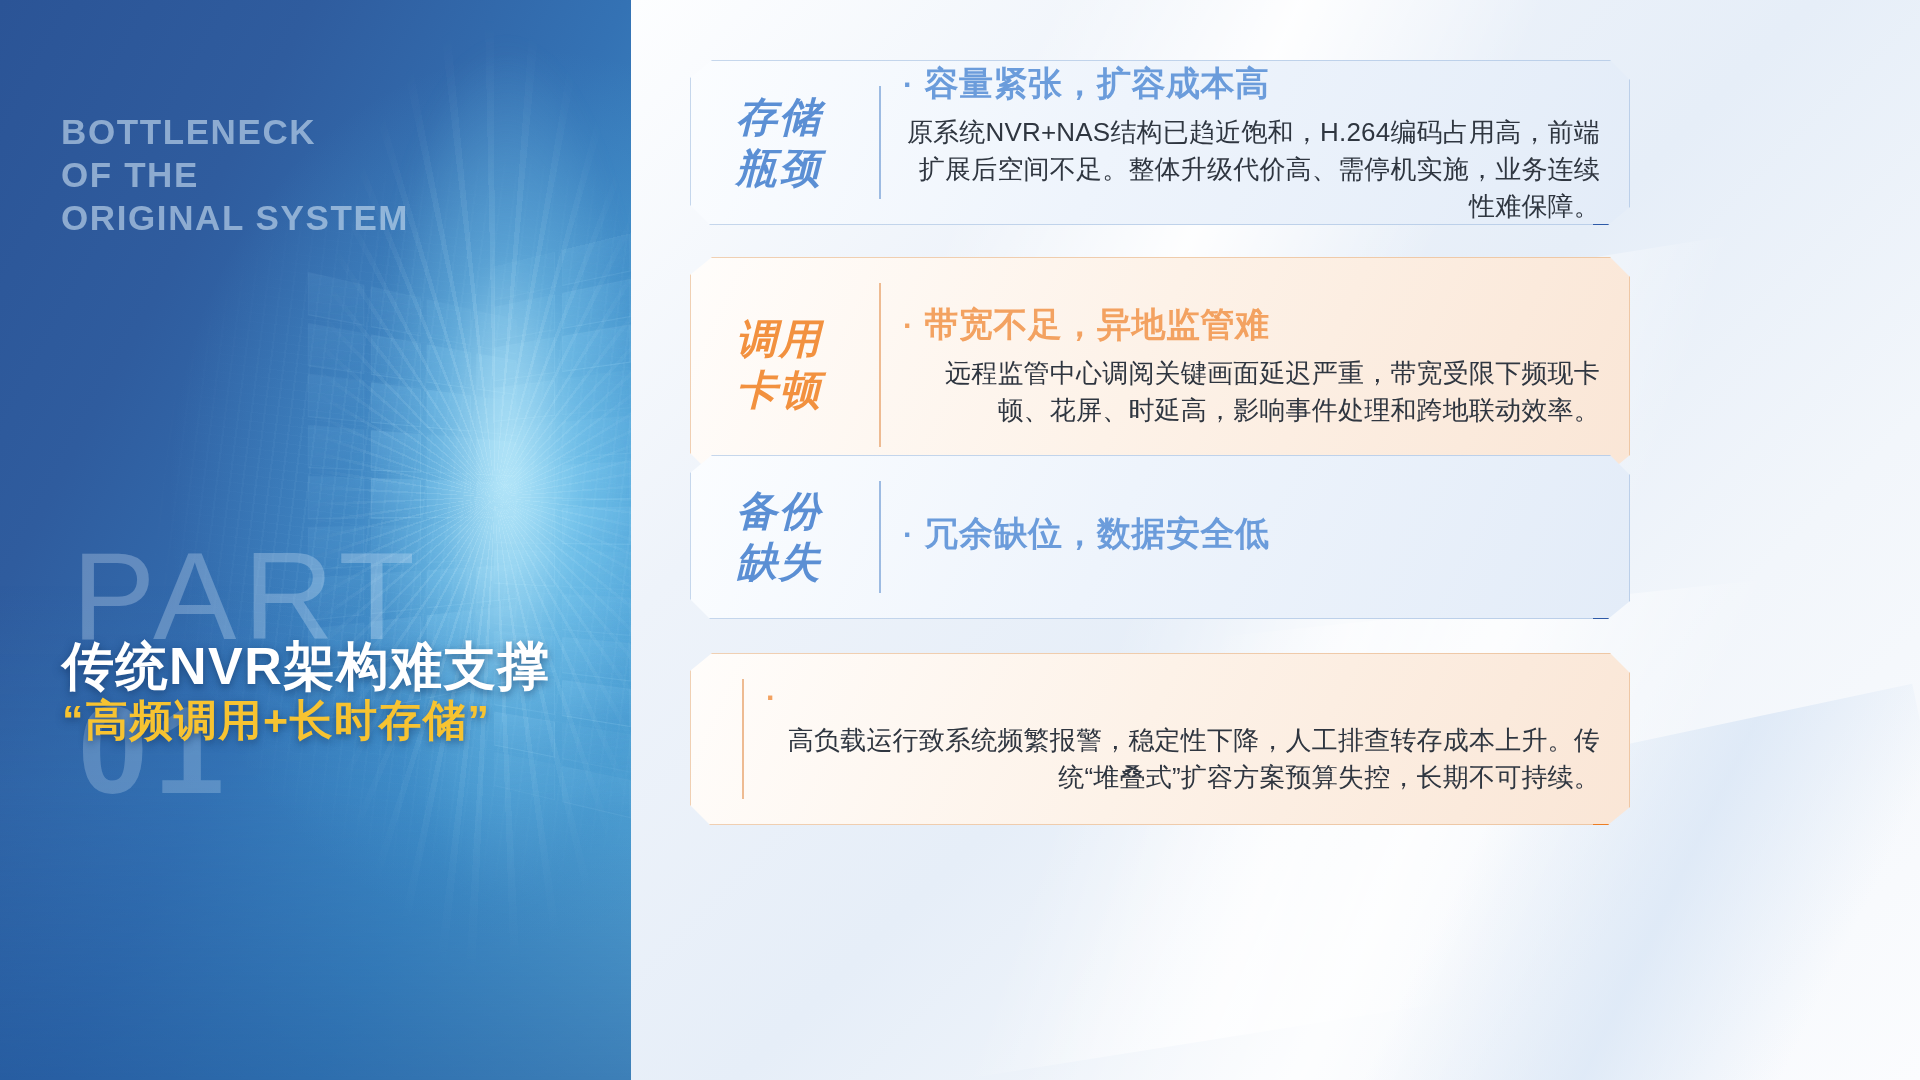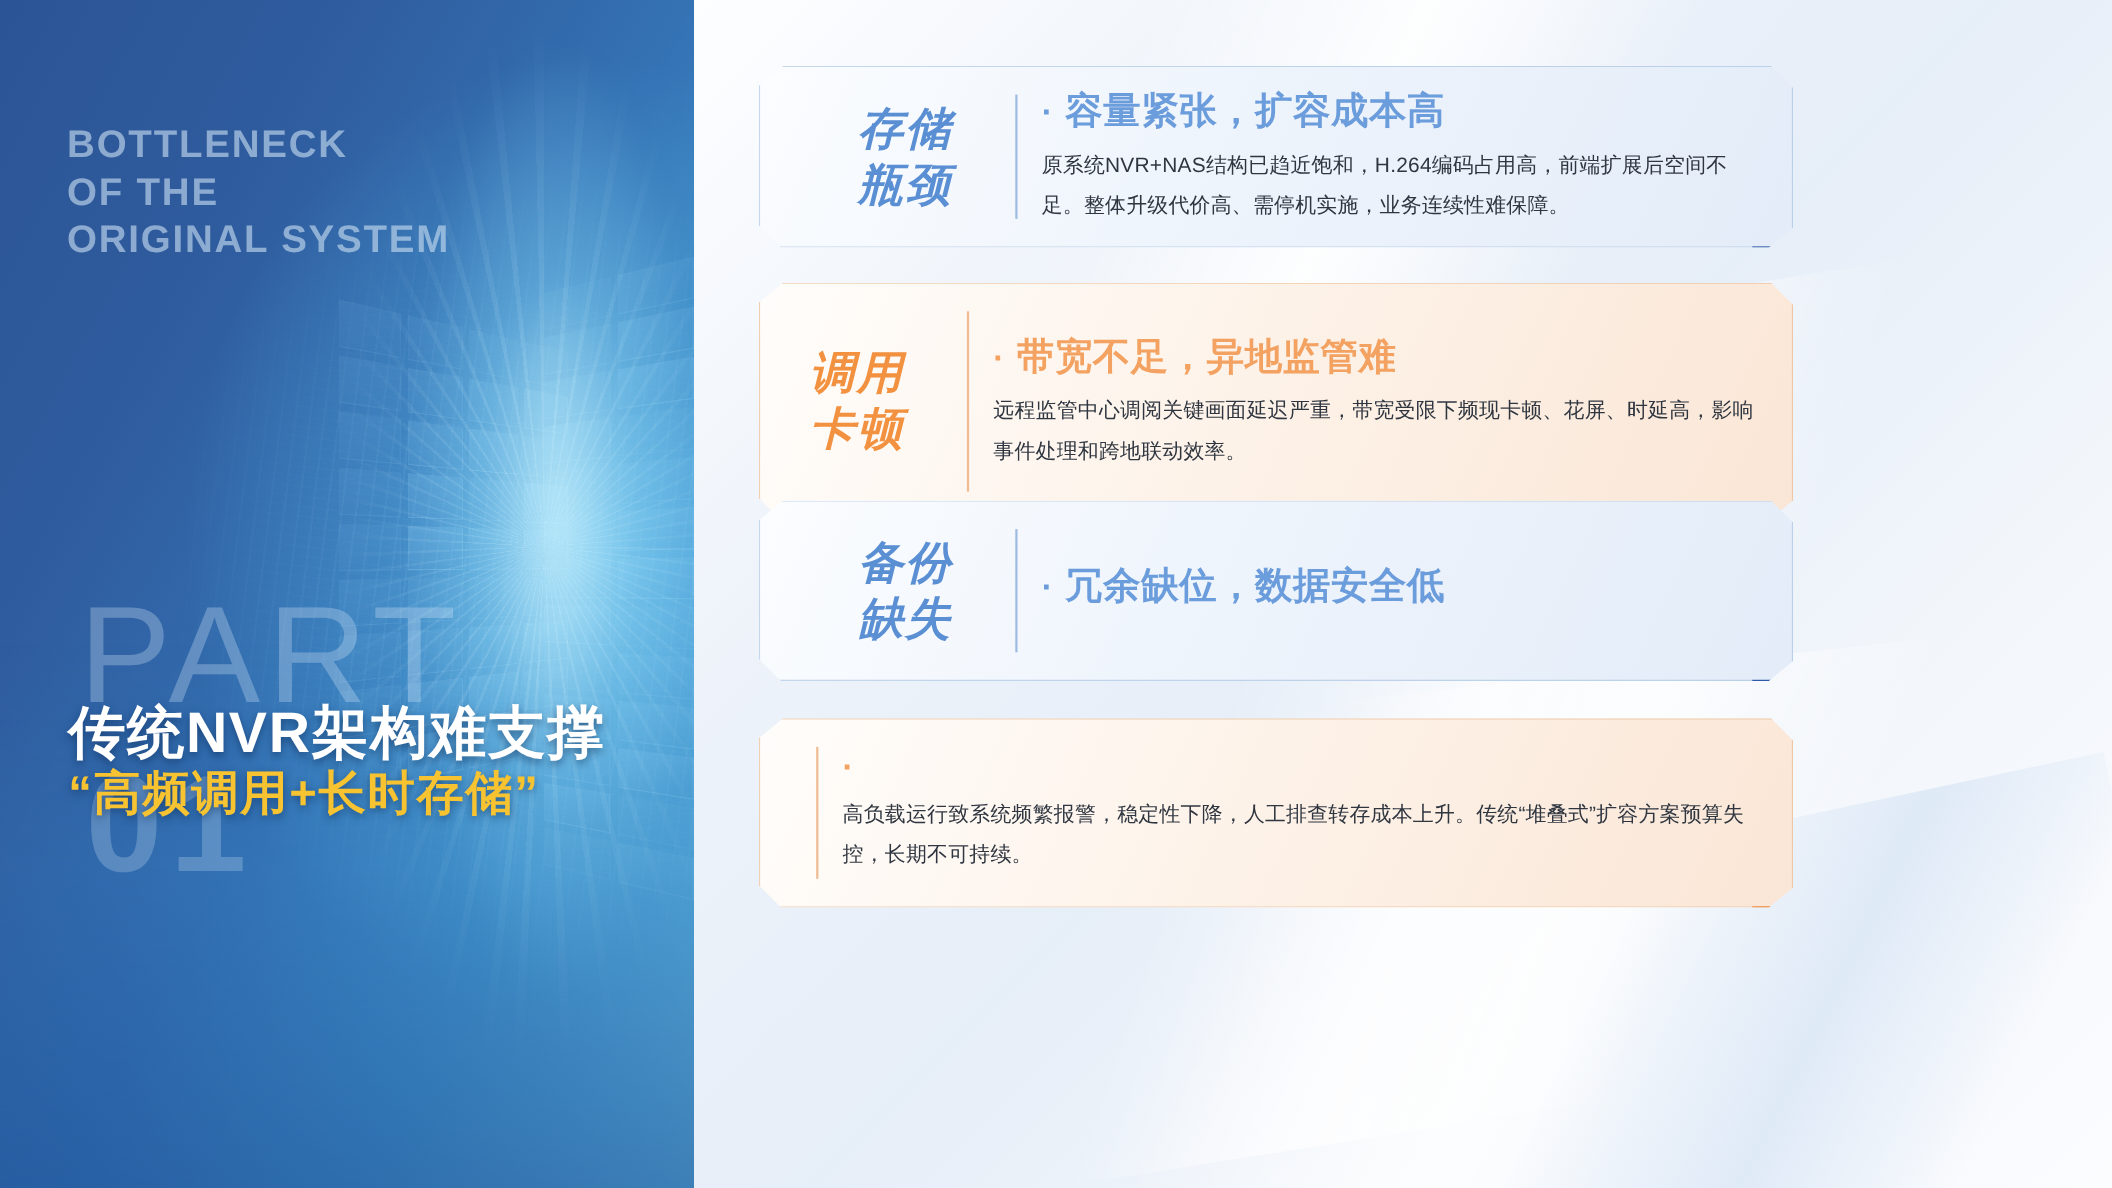--- a/index.html
+++ b/index.html
@@ -145,38 +145,39 @@
   .card-body{
     position:absolute; inset:0;
     display:flex; align-items:center;
     padding:0 30px 0 46px;
   }
   .tag{
     flex:0 0 auto; width:137px;
     font-style:italic; font-weight:800; font-size:41px; line-height:51px;
     letter-spacing:2px; text-align:left;
   }
-  .card.blue   .tag{ color:#5b8fd4;margin-left:44px; }
+  .card.blue   .tag{ color:#5b8fd4; }
   .card.orange .tag{ color:#f2913f; }
 
   .divider{ flex:0 0 auto; width:2px; align-self:stretch; margin:26px 22px 26px 6px; }
   .card.blue   .divider{ background:#9dbbe2; }
   .card.orange .divider{ background:#eebb92; }
 
   .content{ flex:1 1 auto; min-width:0; }
   .c-title{
     font-size:34px; font-weight:800; letter-spacing:.5px; line-height:44px;
     display:flex; align-items:baseline; gap:11px; margin-bottom:9px;
   }
   .c-title .dot{ font-size:30px; line-height:1; }
   .card.blue   .c-title{ color:#6b9cdb; }
   .card.orange .c-title{ color:#f3a261; }
   .c-desc{
-    font-size:19px; line-height:37px; letter-spacing:.2px;
+    font-size:26px; line-height:37px; letter-spacing:.2px;
     color:#2f3640;
+    text-align:right;
   }
 </style>
 </head>
 <body>
 
 <div id="left-panel">
   <div id="rack-texture"></div>
   <div class="screenwall" id="wall-a" style="left: 300px; top: 300px; width: 260px; height: 420px; transform: perspective(620px) rotateY(34deg);">
       <i style="left: 0px; top: 0px; width: 56px; height: 38px; opacity: 0.28;"></i>
       <i style="left: 63px; top: 0px; width: 56px; height: 38px; opacity: 0.28;"></i>

